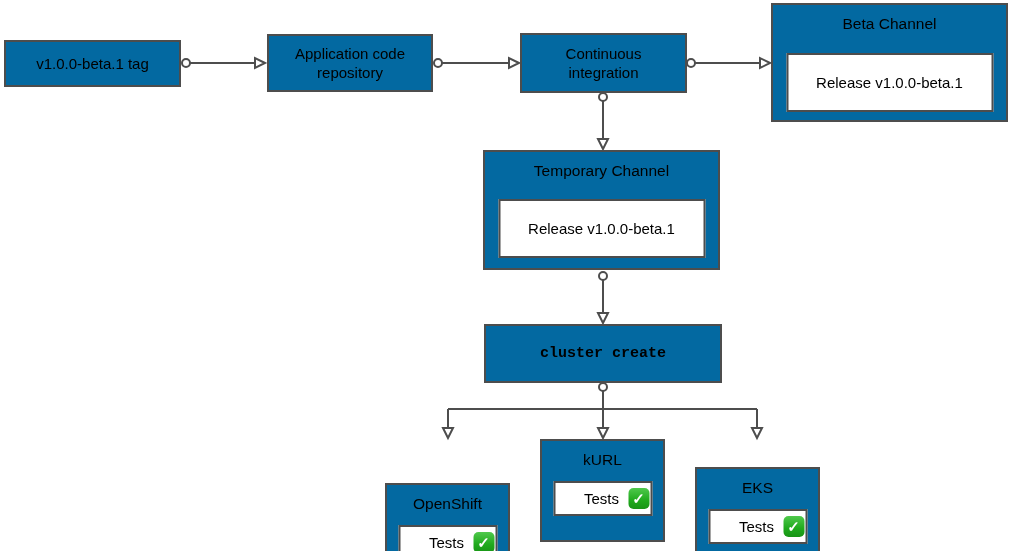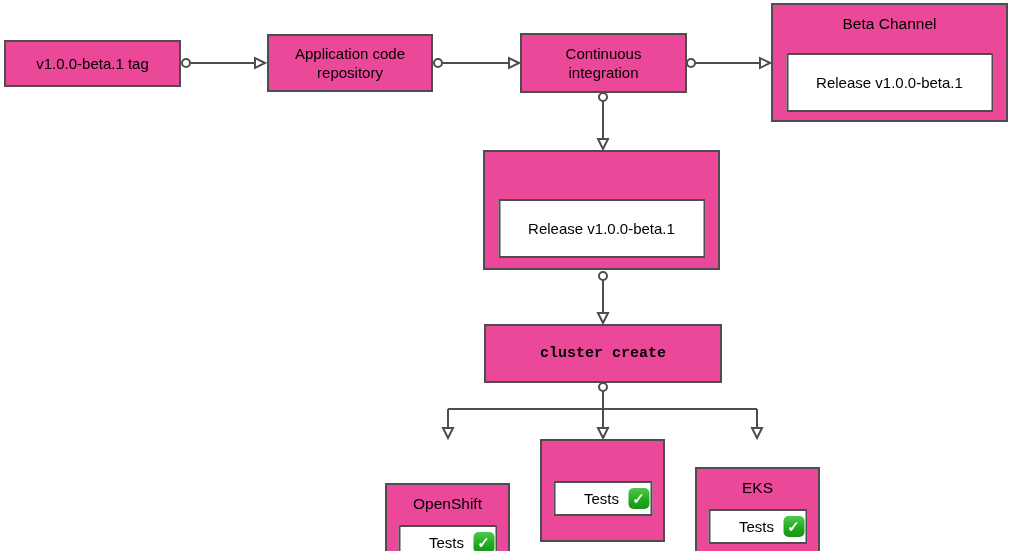--- a/index.html
+++ b/index.html
@@ -20,21 +20,21 @@
     width: 1016px; height: 551px;
     pointer-events: none;
   }
   .edges line, .edges path { stroke: var(--stroke); stroke-width: 2; fill: none; }
   .edges circle, .edges polygon { fill: #ffffff; stroke: var(--stroke); stroke-width: 2; }
 
   .node {
     position: absolute;
     box-sizing: border-box;
     border: 2px solid var(--stroke);
-    background: #ec4899;
+    background: #0369a1;
     font-size: 15px;
     line-height: 19px;
     text-align: center;
   }
   .leaf {
     display: flex;
     align-items: center;
     justify-content: center;
   }
   .group-title {
@@ -149,40 +149,42 @@
   </div>
 
   <div class="node" id="node-beta">
     <div class="group-title">Beta Channel</div>
     <div class="inner-box release-box">
       <span>Release v1.0.0-beta.1</span>
     </div>
   </div>
 
   <div class="node" id="node-temp">
+    <div class="group-title">Temporary Channel</div>
     <div class="inner-box release-box">
       <span>Release v1.0.0-beta.1</span>
     </div>
   </div>
 
   <div class="node leaf" id="node-cluster">
     <span>cluster create</span>
   </div>
 
   <div class="node" id="node-openshift">
     <div class="group-title">OpenShift</div>
     <div class="inner-box tests-box">
       <span>Tests</span>
       <span class="check-icon">
           <span>✓</span>
         </span>
     </div>
   </div>
 
   <div class="node" id="node-kurl">
+    <div class="group-title">kURL</div>
     <div class="inner-box tests-box">
       <span>Tests</span>
       <span class="check-icon">
           <span>✓</span>
         </span>
     </div>
   </div>
 
   <div class="node" id="node-eks">
     <div class="group-title">EKS</div>

